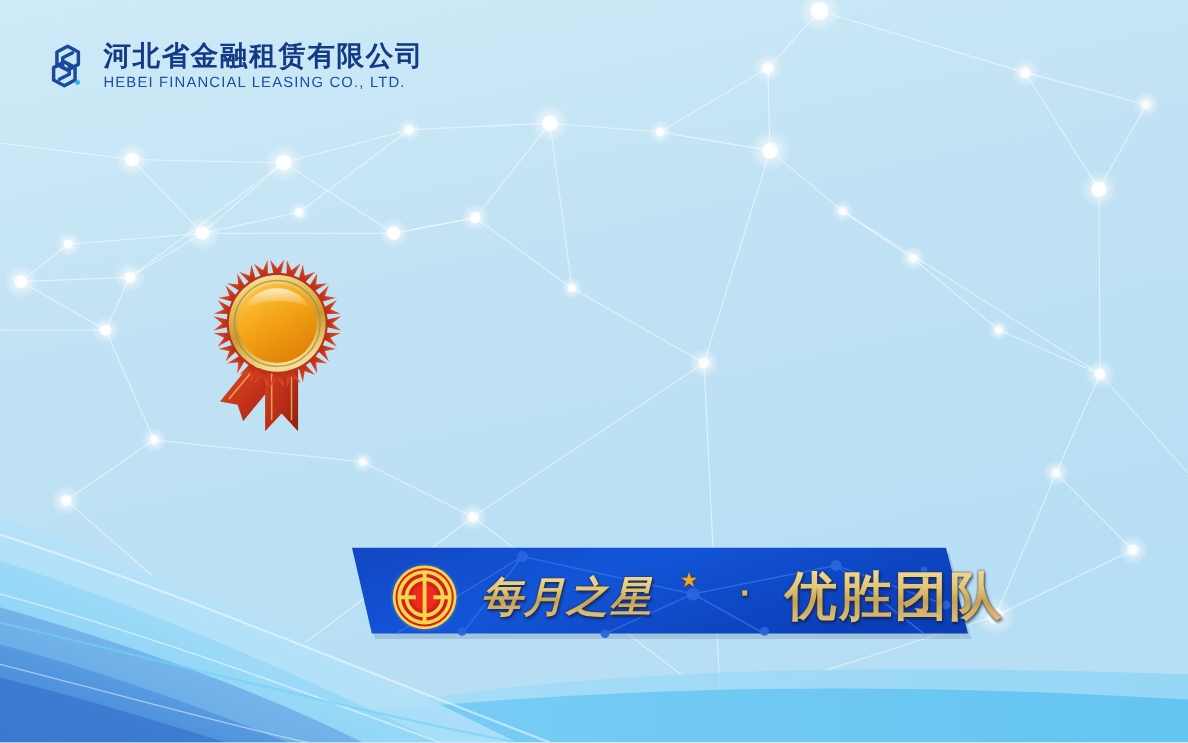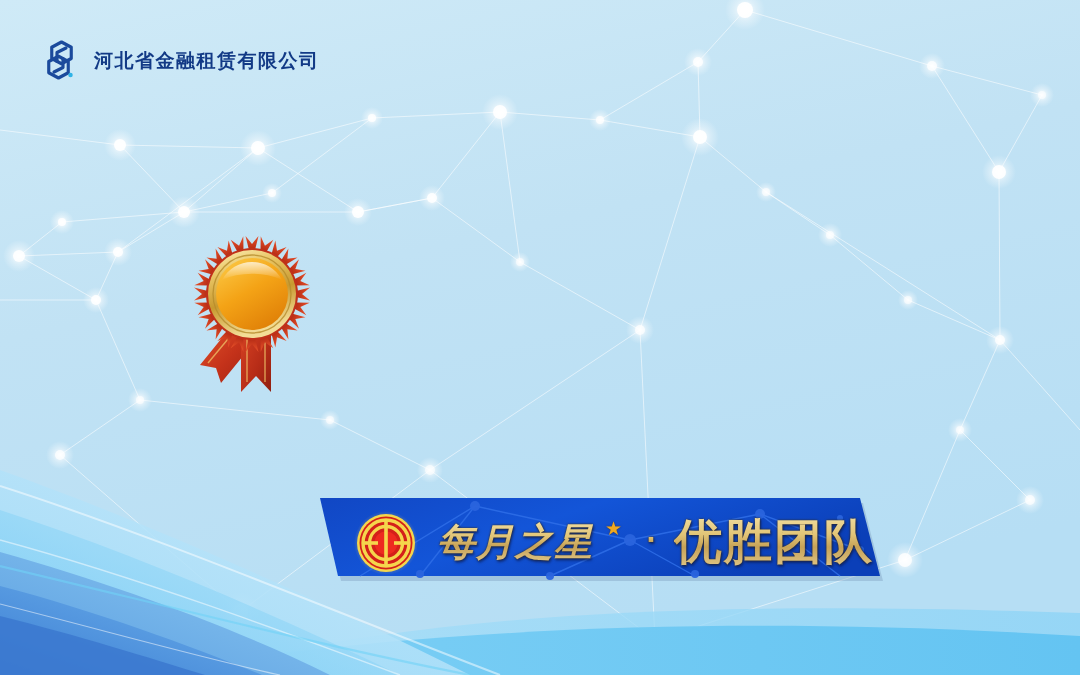--- a/index.html
+++ b/index.html
@@ -14,21 +14,21 @@
   .layer{position:absolute;left:0;top:0;width:1080px;height:675px;}
   .layer svg{display:block;}
 
   
   #brand{
     position:absolute;left:36px;top:36px;display:flex;align-items:center;gap:10px;
   }
   #brand .mark{width:48px;height:48px;flex:0 0 48px;}
   #brand .words{display:flex;flex-direction:column;line-height:1;}
   #brand .cn{
-    font-size:19px;font-weight:700;color:#123a86;letter-spacing:1.5px;
+    font-size:25px;font-weight:700;color:#123a86;letter-spacing:1.5px;
     font-family:"DejaVu Sans","Liberation Sans",sans-serif;white-space:nowrap;text-align:right;
   }
   #brand .en{
     margin-top:5px;font-size:13.5px;color:#1d4fa0;letter-spacing:1.05px;
     white-space:nowrap;font-weight:400;
   }
 
   
   #rosette{position:absolute;left:186px;top:232px;width:132px;height:166px;}
 
@@ -49,21 +49,21 @@
   
   #award{position:absolute;left:300px;top:488px;width:600px;height:110px;}
   #award .bannerSvg{position:absolute;left:0;top:0;}
   #award .content{
     position:absolute;left:0;top:0;width:600px;height:110px;
     display:flex;align-items:center;
   }
   #award .emblem{position:absolute;left:54px;top:23px;width:64px;height:64px;}
   #award .phrase{
     position:absolute;left:137px;top:18px;height:72px;
-    display:flex;align-items:center;gap:18px;
+    display:flex;align-items:center;gap:31px;
   }
   .goldtxt{
     font-family:"DejaVu Sans","Liberation Sans",sans-serif;
     font-weight:700;white-space:nowrap;
     background:linear-gradient(180deg,#f4e3ab 0%,#e2c577 38%,#c6a257 58%,#e8d195 100%);
     -webkit-background-clip:text;background-clip:text;
     color:transparent;-webkit-text-fill-color:transparent;
     filter:drop-shadow(0 0 1px rgba(60,40,0,.85)) drop-shadow(1px 2px 1px rgba(10,20,70,.55));
   }
   #award .part1{font-size:38px;letter-spacing:1px;font-style:italic;}
@@ -254,20 +254,21 @@
           <path d="M34 8 L47 15 L47 30 L34 37 L21 30 L21 15 Z"></path>
           <path d="M30 27 L43 34 L43 49 L30 56 L17 49 L17 34 Z"></path>
           <path d="M40 16 L28 22 L28 34"></path>
           <path d="M24 48 L36 42 L36 30"></path>
         </g>
         <circle cx="46" cy="52" r="3" fill="#2fb3e6"></circle>
       </svg>
     </span>
     <span class="words">
       <span class="cn">河北省金融租赁有限公司</span>
+      <span class="en">HEBEI FINANCIAL LEASING CO., LTD.</span>
     </span>
   </div>
 
   <div id="rosette">
     <svg width="132" height="166" viewBox="0 0 132 166" xmlns="http://www.w3.org/2000/svg">
       <defs>
         <linearGradient id="ribL" x1="0" y1="0" x2="1" y2="1">
           <stop offset="0%" stop-color="#e0502a"></stop>
             <stop offset="55%" stop-color="#c4321a"></stop>
             <stop offset="100%" stop-color="#a32413"></stop>

